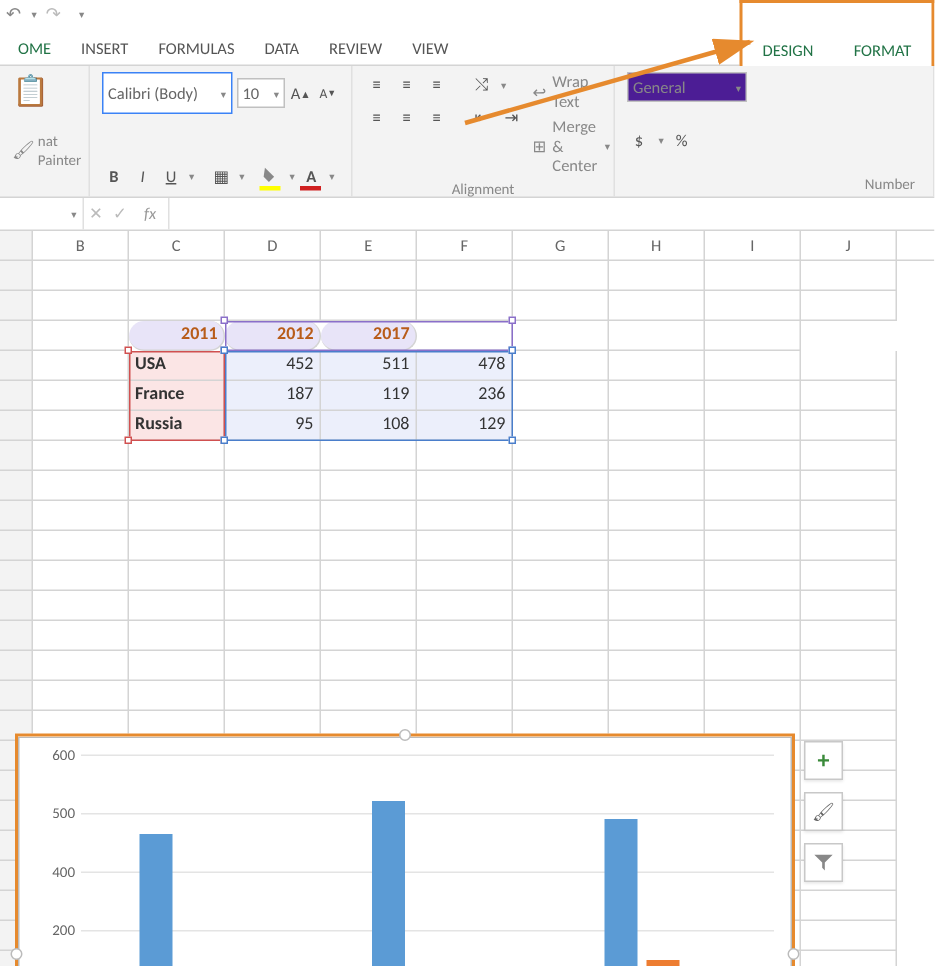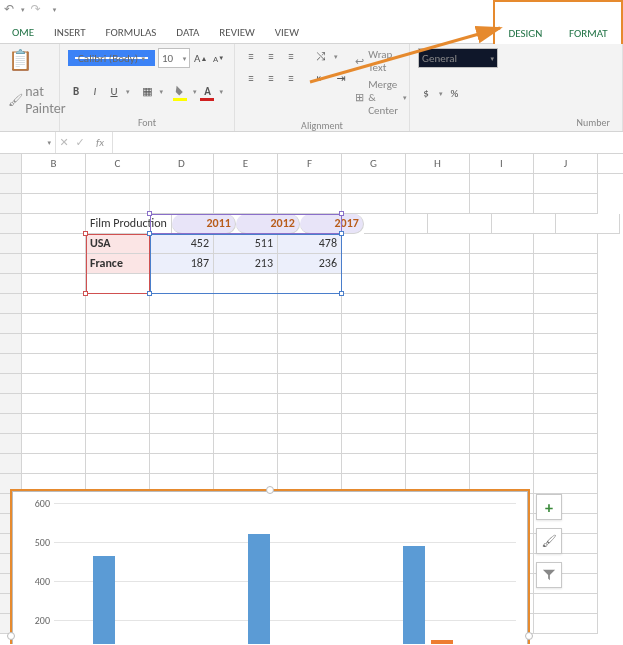--- a/index.html
+++ b/index.html
@@ -84,40 +84,40 @@
     text-align: center;
     font-size: 10px;
     color: #888;
     padding-top: 2px;
   }
   .clip-group { width: 60px; }
   .clip-icon { font-size: 20px; color:#888; }
   .font-group { width: 175px; }
   .font-row { display: flex; align-items: center; gap: 3px; margin-bottom: 4px;}
   .fontname {
-    border: 7px solid #3b82f6; background: #fff; height: 16px;
+    border: 1px solid #3b82f6; background: #fff; height: 28px;
     width: 92px; font-size: 11px; padding: 1px 3px; display:flex; align-items:center; justify-content:space-between;
   }
   .fontsize {
     border: 1px solid #c0c0c0; background: #fff; height: 20px;
     width: 34px; font-size: 11px; padding: 1px 3px; display:flex; align-items:center; justify-content:space-between;
   }
   .mini-btn {
     width: 16px; height: 16px; display: inline-flex;
     align-items: center; justify-content: center;
     color: #555;
   }
   .dropcaret { font-size: 7px; color:#888; margin-left:1px;}
   .align-group { width: 175px; }
   .align-row { display:flex; gap:4px; align-items:center;}
   .wrap-merge { display:flex; flex-direction:column; gap:4px; margin-left:6px;}
   .wm-btn { display:flex; align-items:center; gap:4px; color:#888;}
   .num-group { flex: 1; }
   .numfmt {
-    border: 1px solid #c0c0c0; background: #0f172a; height: 20px;
+    border: 1px solid #c0c0c0; background: #4c1d95; height: 20px;
     width: 80px; font-size: 11px; padding: 1px 3px;
     display:flex; align-items:center; justify-content:space-between;
     color:#888;
   }
   
   .arrow-svg {
     position: absolute; top: 22px; left: 300px;
     z-index: 10; pointer-events: none;
   }
   
@@ -275,21 +275,21 @@
   <line x1="10" y1="60" x2="200" y2="6" stroke="#e68a2e" stroke-width="3" marker-end="url(#ah)"></line>
 </svg>
 
 <div class="ribbon">
   <div class="group clip-group">
     <div style="display:flex;align-items:center;gap:2px;">
       <span class="clip-icon">📋</span>
     </div>
     <div style="display:flex;align-items:center;gap:2px;color:#888;">
       <span style="font-size:12px;">🖌</span>
-      <span style="font-size:14px;">nat Painter</span>
+      <span style="font-size:10px;">nat Painter</span>
     </div>
     <div class="gname"></div>
   </div>
 
   <div class="group font-group">
     <div class="font-row">
       <div class="fontname">
         <span>Calibri (Body)</span>
         <span class="dropcaret">▾</span>
       </div>
@@ -314,21 +314,20 @@
             <path d="M3 2 L10 9 L6 13 L2 9 Z" fill="#888"></path>
           </svg>
         <span style="position:absolute;bottom:-2px;left:0;width:14px;height:3px;background:#ffff00;"></span>
       </span>
         <span class="dropcaret">▾</span>
       <span class="mini-btn" style="position:relative;font-weight:bold;">A
         <span style="position:absolute;bottom:-2px;left:0;width:14px;height:3px;background:#d02020;"></span>
       </span>
         <span class="dropcaret">▾</span>
     </div>
-    <div class="gname">Font</div>
   </div>
 
   <div class="group align-group">
     <div style="display:flex;">
       <div>
         <div class="align-row" style="margin-bottom:6px;">
           <span class="mini-btn">≡</span>
           <span class="mini-btn">≡</span>
           <span class="mini-btn">≡</span>
           <span style="width:6px;"></span>
@@ -417,21 +416,20 @@
         <div class="cell"></div>
         <div class="cell"></div>
         <div class="cell"></div>
         <div class="cell"></div>
         <div class="cell"></div>
         <div class="cell"></div>
       </div>
       <div class="row">
         <div class="rowhead"></div>
         <div class="cell"></div>
-        <div class="cell title" style="white-space: nowrap; overflow: visible;">Film Production</div>
         <div class="cell header-year" style="border-left: none;">2011</div>
         <div class="cell header-year">2012</div>
         <div class="cell header-year">2017</div>
         <div class="cell"></div>
         <div class="cell"></div>
         <div class="cell"></div>
         <div class="cell"></div>
       </div>
       <div class="row">
         <div class="rowhead"></div>
@@ -443,22 +441,34 @@
         <div class="cell"></div>
         <div class="cell"></div>
         <div class="cell"></div>
         <div class="cell"></div>
       </div>
       <div class="row">
         <div class="rowhead"></div>
         <div class="cell"></div>
         <div class="cell country">France</div>
         <div class="cell val">187</div>
-        <div class="cell val">213</div>
+        <div class="cell val">119</div>
         <div class="cell val">236</div>
+        <div class="cell"></div>
+        <div class="cell"></div>
+        <div class="cell"></div>
+        <div class="cell"></div>
+      </div>
+      <div class="row">
+        <div class="rowhead"></div>
+        <div class="cell"></div>
+        <div class="cell country">Russia</div>
+        <div class="cell val">95</div>
+        <div class="cell val">108</div>
+        <div class="cell val">129</div>
         <div class="cell"></div>
         <div class="cell"></div>
         <div class="cell"></div>
         <div class="cell"></div>
       </div>
       <div class="row">
         <div class="rowhead"></div>
         <div class="cell"></div>
         <div class="cell"></div>
         <div class="cell"></div>

